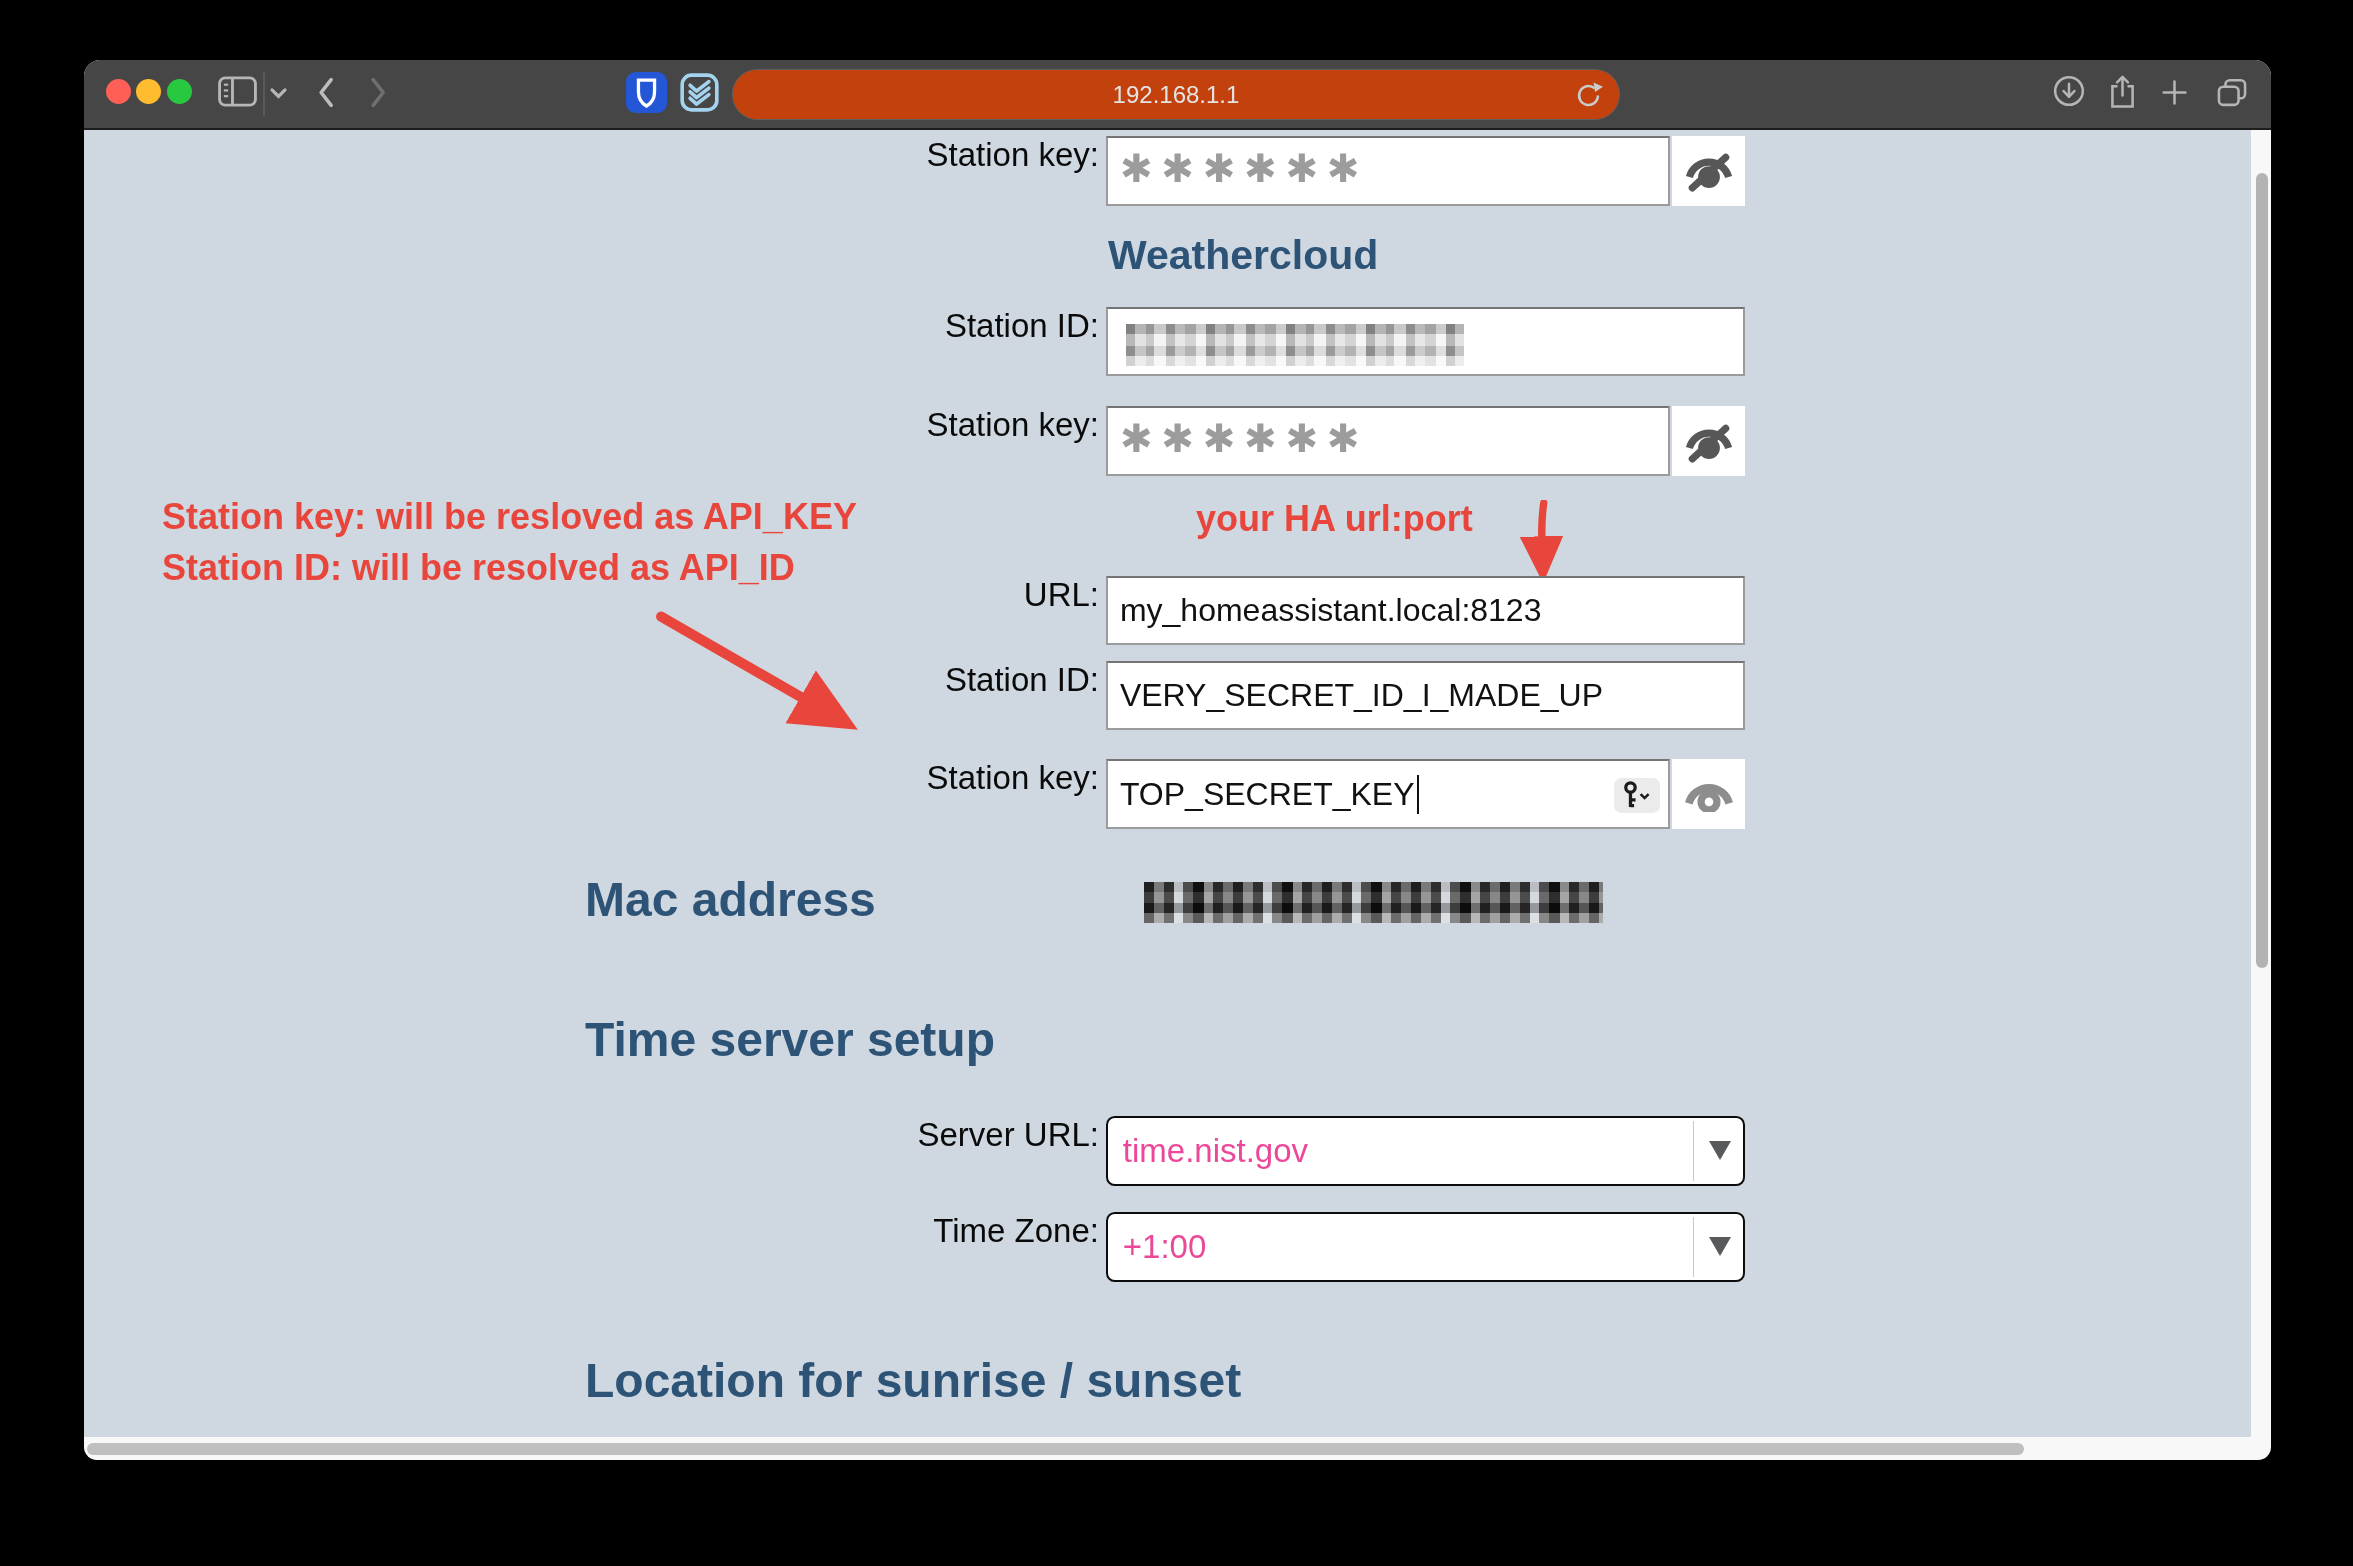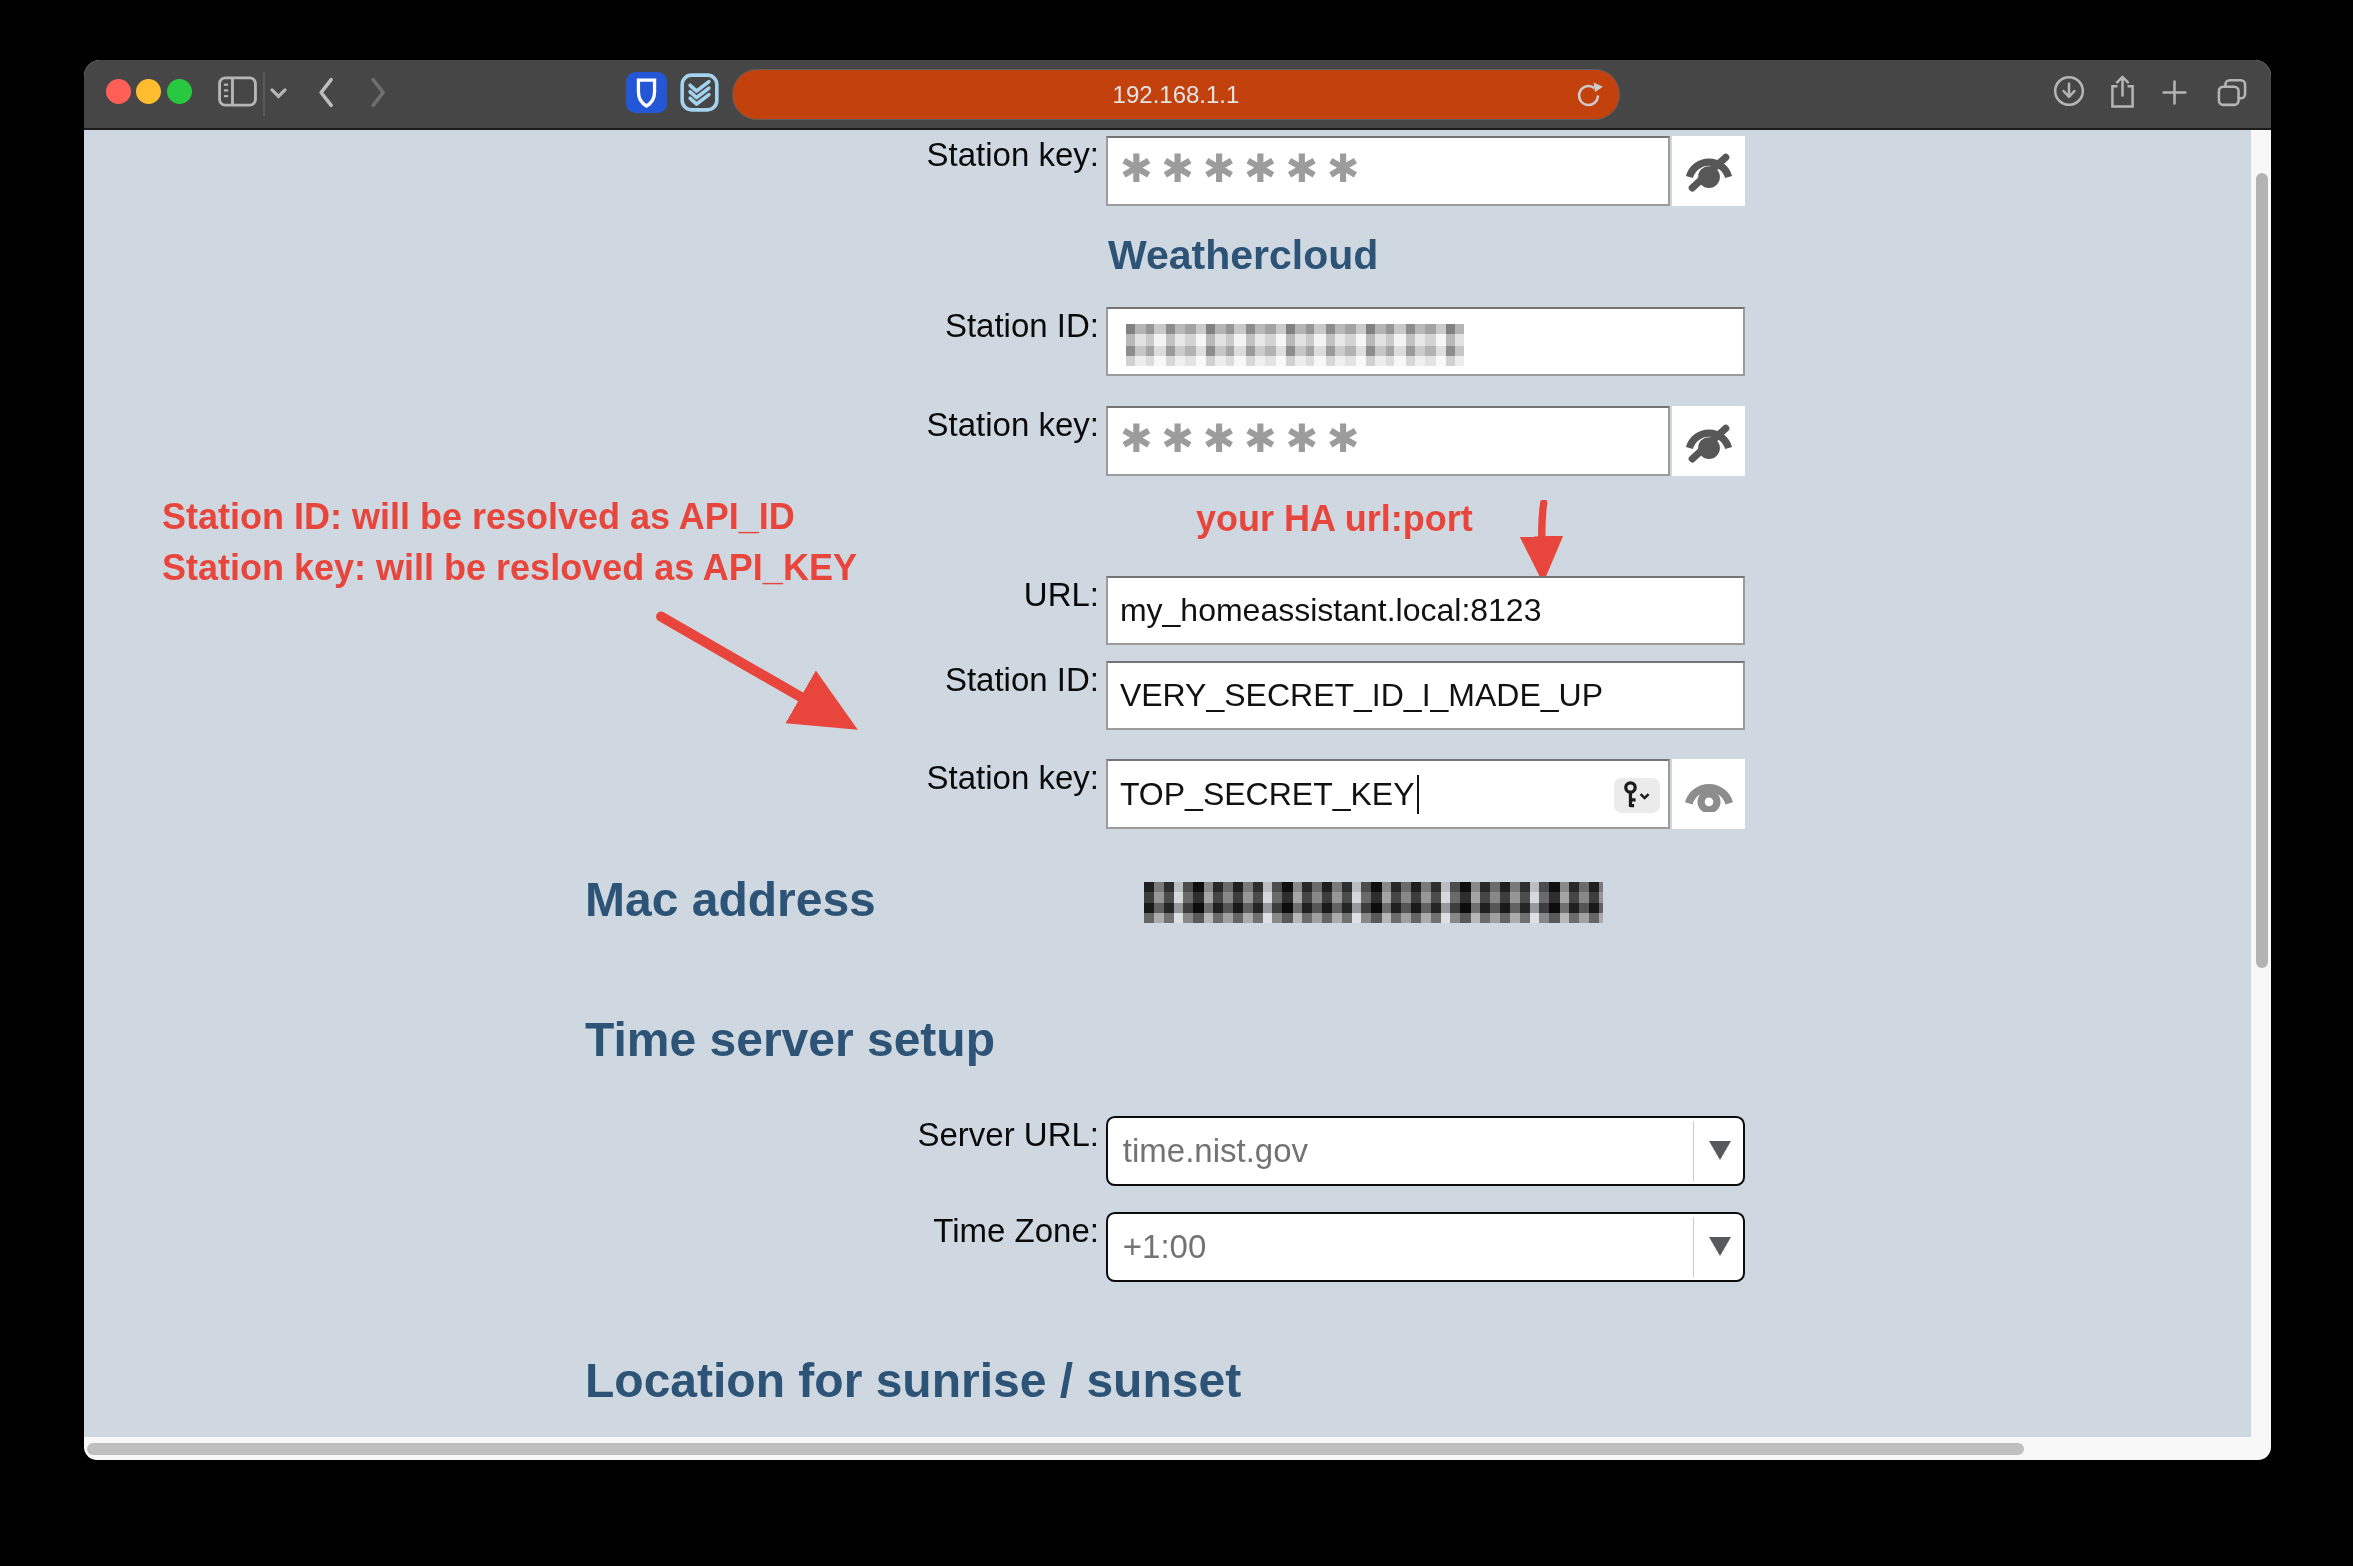--- a/index.html
+++ b/index.html
@@ -50,21 +50,21 @@
     display:flex;align-items:center;justify-content:center;
   }
   .heading{position:absolute;font-weight:bold;color:#2d5377;white-space:nowrap;}
   .h-lg{font-size:48px;}
   .h-md{font-size:41px;}
   .note{position:absolute;font-weight:bold;color:#e8463c;font-size:36px;line-height:51px;white-space:nowrap;}
   .selectbox{
     width:639px;height:70px;background:#fff;border:2.2px solid #0c0c0c;border-radius:8.7px;
     box-sizing:border-box;display:flex;align-items:center;position:relative;flex:none;
   }
-  .selectbox .val{font-size:33px;color:#737373;padding-left:14.5px;}
+  .selectbox .val{font-size:33px;color:#ec4899;padding-left:14.5px;}
   .sel-sep{position:absolute;right:49px;top:2.9px;bottom:2.9px;width:1.5px;background:#c9c9c9;}
   .tri{position:absolute;right:12.3px;top:23px;width:0;height:0;
     border-left:11.6px solid transparent;border-right:11.6px solid transparent;
     border-top:19.6px solid #58595b;}
   .redact{position:absolute;}
   .redact-light{
     left:17.4px;top:14.5px;width:338px;height:42px;
     background:
       repeating-linear-gradient(0deg, rgba(255,255,255,.55) 0 10.2px, rgba(0,0,0,.08) 10.2px 20.3px, rgba(255,255,255,.3) 20.3px 32px, rgba(0,0,0,.16) 32px 42px),
       repeating-linear-gradient(90deg,#9a9a9a 0 9.4px,#d6d6d6 9.4px 19.6px,#b3b3b3 19.6px 28px,#efefef 28px 40px,#a8a8a8 40px 49px,#ddd 49px 59px,#c2c2c2 59px 70px,#f2f2f2 70px 80px);
@@ -207,22 +207,22 @@
       <div class="eyebox">
         <svg width="48" height="45" viewBox="0 0 66 62">
           <path d="M6,40 A28,28 0 0 1 60,40" stroke="#575757" stroke-width="10" fill="none"></path>
           <circle cx="33" cy="40" r="15" fill="#575757"></circle>
           <line x1="10" y1="55" x2="56" y2="13" stroke="#575757" stroke-width="10" stroke-linecap="round"></line>
         </svg>
       </div>
     </div>
 
     <div class="note" style="left:78px;top:361px;">
+      <div>Station key: will be resloved as API_KEY</div>
       <div>Station ID: will be resolved as API_ID</div>
-      <div>Station key: will be resloved as API_KEY</div>
     </div>
     <div class="note" style="left:1112px;top:360px;line-height:39px;margin-top:9px;">your HA url:port</div>
 
     <svg class="arrow-svg" style="left:1435px;top:370px;" width="51" height="87" viewBox="0 0 70 120">
       <defs>
         <marker id="ah1" markerWidth="8" markerHeight="8" refX="3.2" refY="3" orient="auto">
           <path d="M0,0 L6.5,3 L0,6 Z" fill="#e8463c"></path>
         </marker>
       </defs>
       <path d="M34,4 C30,30 31,52 32,82" fill="none" stroke="#e8463c" stroke-width="10" stroke-linecap="round" marker-end="url(#ah1)"></path>

